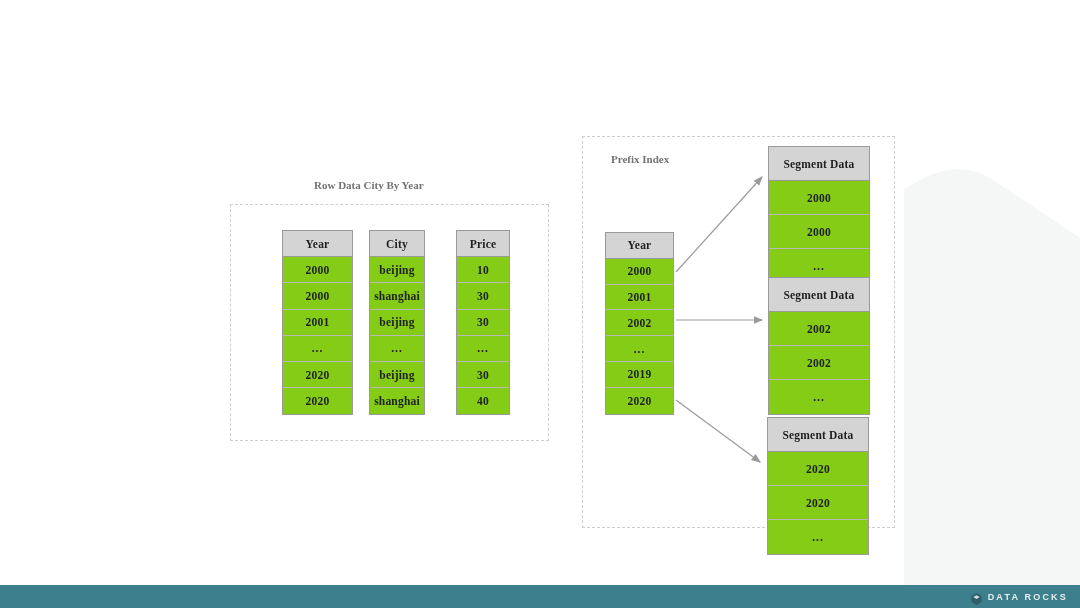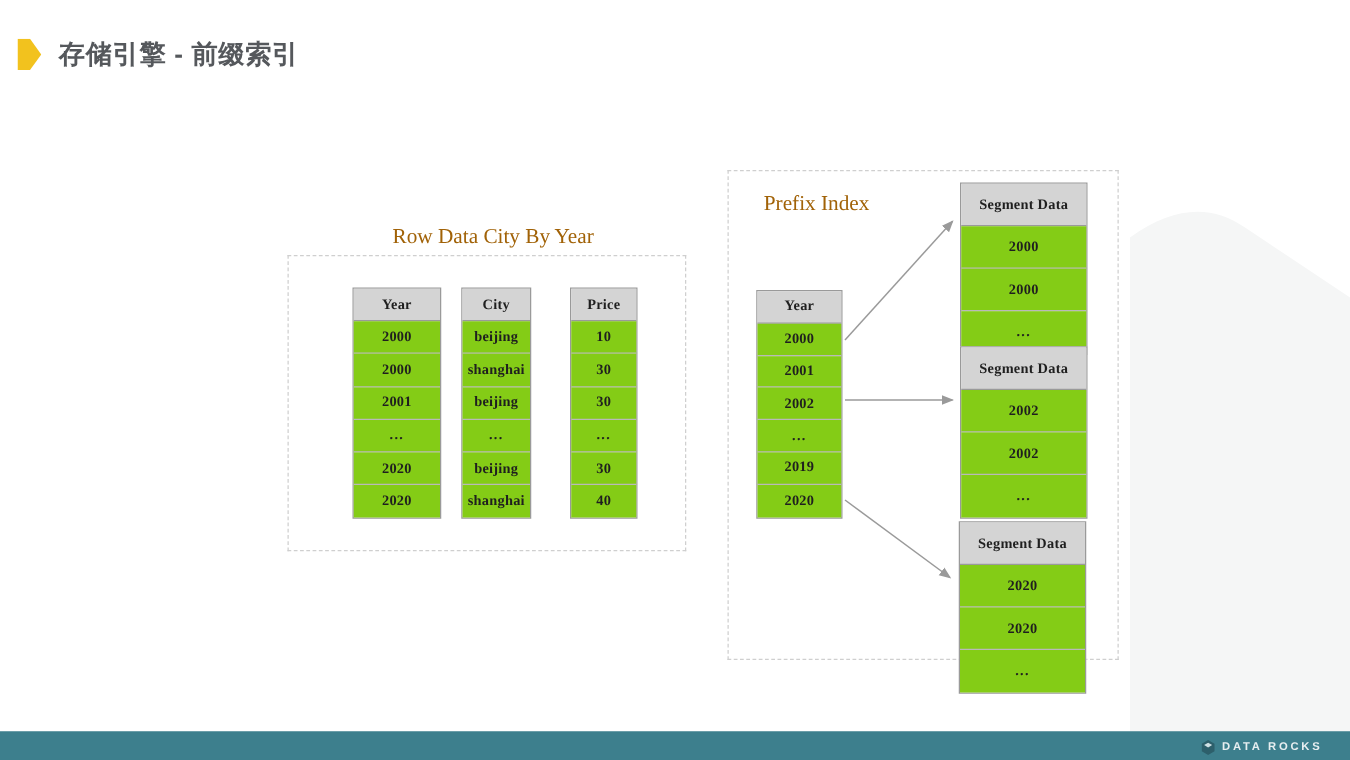--- a/index.html
+++ b/index.html
@@ -64,23 +64,23 @@
     box-sizing: border-box;
     background: transparent;
   }
   #left-dashed  { left: 230px; top: 204px; width: 319px; height: 237px; }
   #right-dashed { left: 582px; top: 136px; width: 313px; height: 392px; }
 
   
   .caption {
     position: absolute;
     font-family: "Liberation Serif", "DejaVu Serif", serif;
-    font-weight: normal;
-    font-size: 17px;
-    color: #a16207;
+    font-weight: bold;
+    font-size: 11px;
+    color: #737373;
     white-space: nowrap;
   }
   #left-caption  { left: 314px; top: 179px; }
   #right-caption { left: 611px; top: 153px; }
 
   
   .col {
     position: absolute;
     box-sizing: border-box;
     border: 1.4px solid #9a9a9a;
@@ -161,21 +161,21 @@
     width: 1080px;
     height: 23px;
     background: #3d7f8d;
     display: flex;
     align-items: center;
     justify-content: flex-end;
   }
   .footer-brand {
     display: flex;
     align-items: center;
-    margin-right: 22px;
+    margin-right: 12px;
   }
   .footer-logo { width: 11px; height: 12px; margin-right: 6px; flex: none; }
   .footer-text {
     font-family: "Liberation Sans", sans-serif;
     font-size: 9px;
     font-weight: bold;
     letter-spacing: 2.2px;
     color: #e7eef0;
   }
 </style>
@@ -183,28 +183,20 @@
 <body>
 
 <div class="slide">
 
   <div class="bg-blob">
     <svg width="180" height="426" viewBox="0 0 180 426" xmlns="http://www.w3.org/2000/svg">
       <path d="M4,30 C40,4 70,4 96,22 L180,78 L180,426 L4,426 Z" fill="#f5f6f6"></path>
     </svg>
   </div>
 
-  <div class="title-row">
-    <span class="title-bullet">
-      <svg width="19" height="25" viewBox="0 0 19 25" xmlns="http://www.w3.org/2000/svg">
-        <path d="M0,0 L10,0 L19,12.5 L10,25 L0,25 Z" fill="#F2C21E"></path>
-      </svg>
-    </span>
-    <span class="title-text">存储引擎 - 前缀索引</span>
-  </div>
 
   <div class="dashed-box" id="left-dashed"></div>
 
   <div class="caption" id="left-caption">Row Data City By Year</div>
 
   <div class="col" id="col-year">
     <div class="cell head">Year</div>
     <div class="cell">2000</div>
     <div class="cell">2000</div>
     <div class="cell">2001</div>

